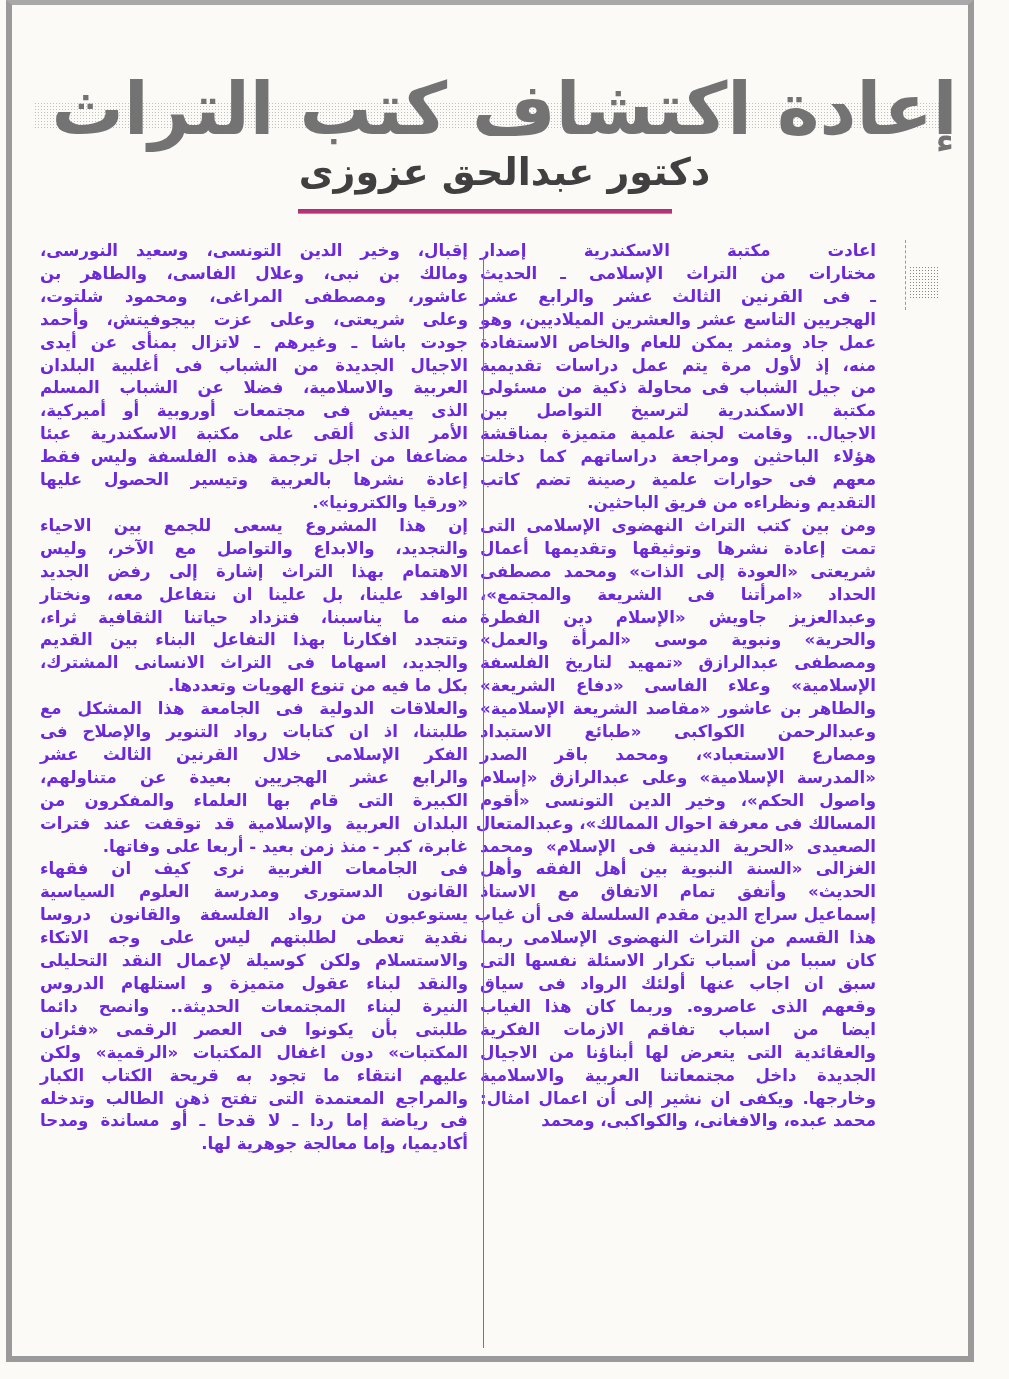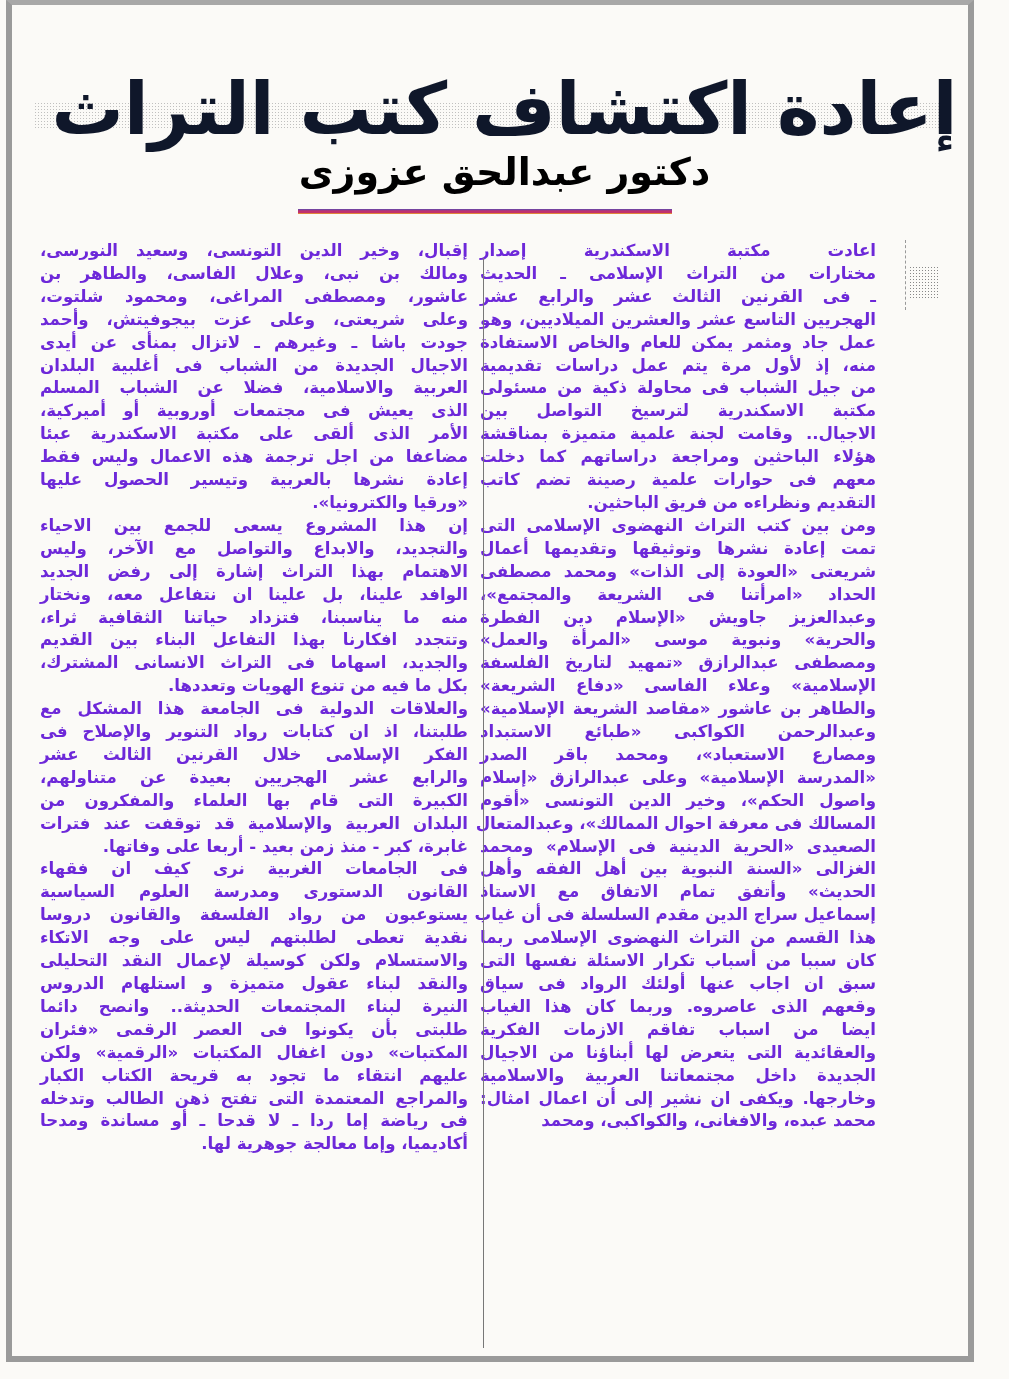--- a/index.html
+++ b/index.html
@@ -16,27 +16,27 @@
       linear-gradient(#fbfaf7,#fbfaf7) padding-box;
   }
   .headline-band {
     position:absolute; left:34px; top:102px; width:916px; height:28px;
     background-image: radial-gradient(#b9b9b9 35%, transparent 40%);
     background-size:3px 3px; opacity:.9;
   }
   .headline {
     position:absolute; left:0; right:0; top:22px; text-align:center;
     font-family:"DejaVu Sans", sans-serif; font-weight:bold;
-    font-size:72px; letter-spacing:-2px; color:#0f172a; direction:rtl;
+    font-size:72px; letter-spacing:-2px; color:#737373; direction:rtl;
     line-height:1.1;
   }
   .byline {
     position:absolute; left:0; right:0; top:150px; text-align:center;
     font-family:"DejaVu Sans", sans-serif; font-weight:bold;
-    font-size:38px; color:#000000; direction:rtl;
+    font-size:38px; color:#404040; direction:rtl;
   }
   .byline-rule {
     position:absolute; left:298px; top:209px; width:374px; height:5px;
     background:linear-gradient(#5c4ab0 0%, #c0306e 40%, #c0306e 70%, #f0b020 100%);
   }
   .col {
     position:absolute; direction:rtl; text-align:justify; text-align-last:right;
     font-family:"DejaVu Sans", sans-serif; font-weight:bold; font-size:16.6px;
     line-height:22.9px; color:#6d28d9;
   }
@@ -114,21 +114,21 @@
 <div class="col col-left" id="col-left">
     <span class="line">إقبال، وخير الدين التونسى، وسعيد النورسى،</span>
     <span class="line">ومالك بن نبى، وعلال الفاسى، والطاهر بن</span>
     <span class="line">عاشور، ومصطفى المراغى، ومحمود شلتوت،</span>
     <span class="line">وعلى شريعتى، وعلى عزت بيجوفيتش، وأحمد</span>
     <span class="line">جودت باشا ـ وغيرهم ـ لاتزال بمنأى عن أيدى</span>
     <span class="line">الاجيال الجديدة من الشباب فى أغلبية البلدان</span>
     <span class="line">العربية والاسلامية، فضلا عن الشباب المسلم</span>
     <span class="line">الذى يعيش فى مجتمعات أوروبية أو أميركية،</span>
     <span class="line">الأمر الذى ألقى على مكتبة الاسكندرية عبئا</span>
-    <span class="line">مضاعفا من اجل ترجمة هذه الاعمال وليس فقط</span>
+    <span class="line">مضاعفا من اجل ترجمة هذه الفلسفة وليس فقط</span>
     <span class="line">إعادة نشرها بالعربية وتيسير الحصول عليها</span>
     <span class="line last">«ورقيا والكترونيا».</span>
     <span class="line">إن هذا المشروع يسعى للجمع بين الاحياء</span>
     <span class="line">والتجديد، والابداع والتواصل مع الآخر، وليس</span>
     <span class="line">الاهتمام بهذا التراث إشارة إلى رفض الجديد</span>
     <span class="line">الوافد علينا، بل علينا ان نتفاعل معه، ونختار</span>
     <span class="line">منه ما يناسبنا، فتزداد حياتنا الثقافية ثراء،</span>
     <span class="line">وتتجدد افكارنا بهذا التفاعل البناء بين القديم</span>
     <span class="line">والجديد، اسهاما فى التراث الانسانى المشترك،</span>
     <span class="line last">بكل ما فيه من تنوع الهويات وتعددها.</span>

